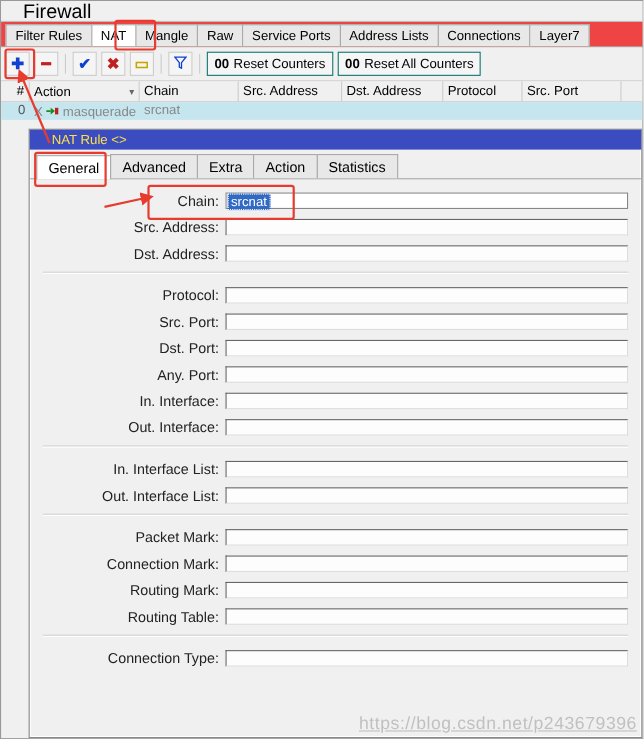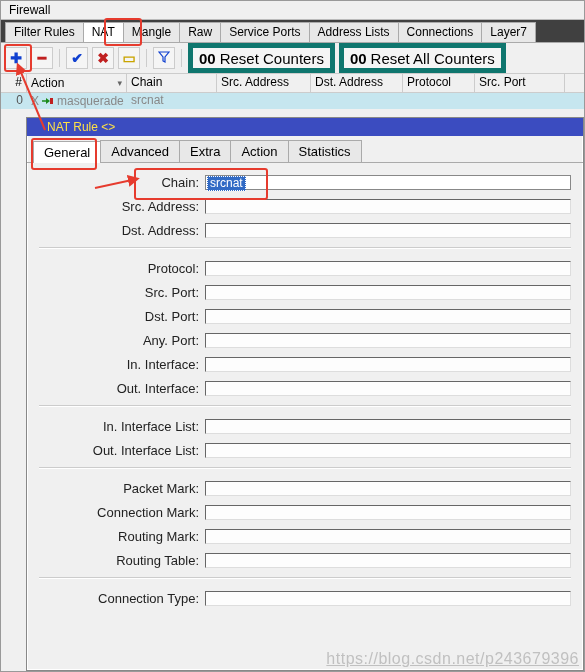--- a/index.html
+++ b/index.html
@@ -17,34 +17,34 @@
   .window {
     position: absolute;
     left: 0; top: 0; right: 0; bottom: 0;
     border: 1px solid #999;
     background: #f0f0f0;
     box-sizing: border-box;
   }
   .title-bar {
     height: 18px;
     line-height: 18px;
-    padding: 0 8px;
+    padding: 0 20px;
     background: #f0f0f0;
     border-bottom: 1px solid #bbb;
-    font-size: 12px;
+    font-size: 18px;
   }
   
   .tabs {
     display: flex;
     align-items: flex-end;
     height: 22px;
     border-bottom: 1px solid #aaa;
     padding-left: 4px;
     gap: 0;
-    background: #404040;
+    background: #ef4444;
   }
   .tab {
     padding: 2px 8px;
     border: 1px solid #aaa;
     border-bottom: none;
     background: #e8e8e8;
     margin-right: -1px;
     font-size: 12px;
     height: 15px;
     line-height: 15px;
@@ -71,26 +71,26 @@
     border: 1px solid #ccc;
     background: #f5f5f5;
     display:flex;
     align-items:center;
     justify-content:center;
     font-weight: bold;
     font-size: 14px;
   }
   .tbtn-wide {
     height: 20px;
-    border: 5px solid #0f766e;
+    border: 1px solid #0f766e;
     background: #f5f5f5;
     padding: 0 6px;
     display:flex;
     align-items:center;
-    font-size: 15px;
+    font-size: 12px;
     gap: 4px;
   }
   .sep {
     width: 1px;
     height: 18px;
     background: #ccc;
     margin: 0 2px;
   }
   
   .grid-head {

